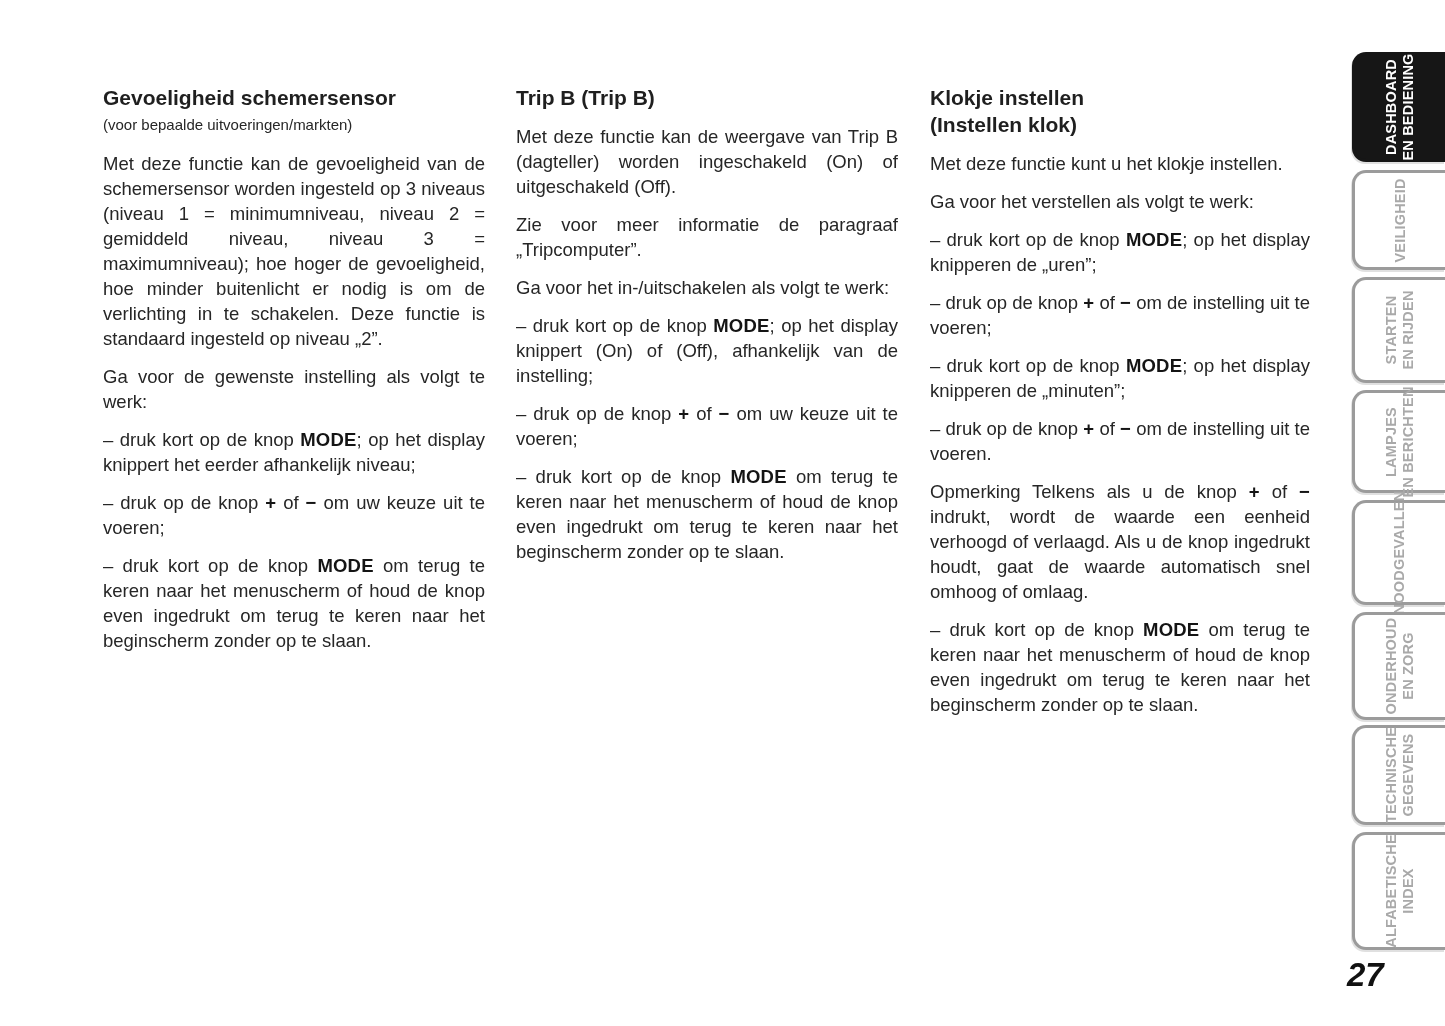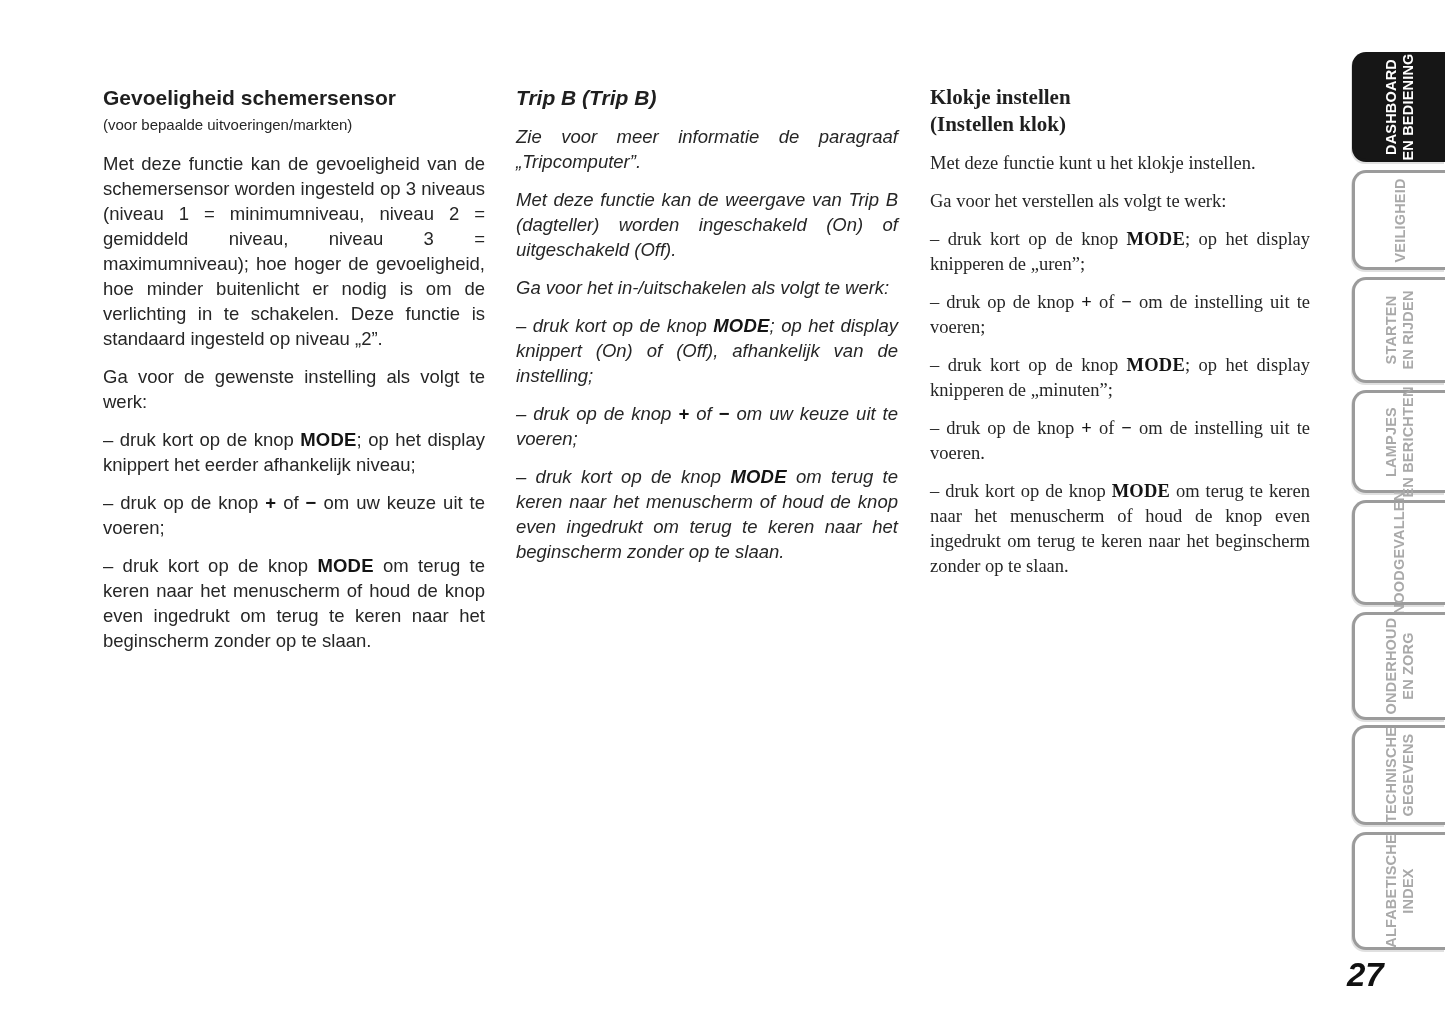--- a/index.html
+++ b/index.html
@@ -4,22 +4,22 @@
 <style>
   html,body{margin:0;padding:0;}
   body{
     width:1445px;height:1026px;position:relative;overflow:hidden;
     background:#ffffff;color:#262626;
     font-family:"Liberation Sans",sans-serif;
     -webkit-font-smoothing:antialiased;
   }
   .col{position:absolute;top:46px;margin-top:38px;}
   #col-0{left:103px;width:382px;}
-  #col-1{left:516px;width:382px;font-style:italic;}
-  #col-2{left:930px;width:380px;font-family:Liberation Serif, serif;}
+  #col-1{left:516px;width:382px;}
+  #col-2{left:930px;width:380px;}
   .heading{font-weight:bold;font-size:21px;line-height:27px;color:#1f1f1f;}
   .subheading{font-size:15px;line-height:27px;color:#262626;}
   .paragraphs p{
     margin:13px 0 0 0;
     font-size:18.5px;line-height:25px;
     text-align:justify;text-justify:inter-word;
   }
   .paragraphs{margin-top:2px;}
   .paragraphs b{font-weight:bold;color:#141414;letter-spacing:.2px;}
   
@@ -64,42 +64,43 @@
         <p><span>– druk kort op de knop </span><b>MODE</b><span> om terug te keren naar het menuscherm of houd de knop even ingedrukt om terug te keren naar het beginscherm zonder op te slaan.</span></p>
       </div>
   </div>
 
   <div id="col-1" class="col">
     <div class="heading">
         <div>Trip B (Trip B)</div>
       </div>
 
     <div class="paragraphs">
+        <p><span>Met deze functie kan de weergave van Trip B (dagteller) worden ingeschakeld (On) of uitgeschakeld (Off).</span></p>
         <p><span>Zie voor meer informatie de paragraaf „Tripcomputer”.</span></p>
-        <p><span>Met deze functie kan de weergave van Trip B (dagteller) worden ingeschakeld (On) of uitgeschakeld (Off).</span></p>
         <p><span>Ga voor het in-/uitschakelen als volgt te werk:</span></p>
         <p><span>– druk kort op de knop </span><b>MODE</b><span>; op het display knippert (On) of (Off), afhankelijk van de instelling;</span></p>
         <p><span>– druk op de knop </span><b>+</b><span> of </span><b>−</b><span> om uw keuze uit te voeren;</span></p>
         <p><span>– druk kort op de knop </span><b>MODE</b><span> om terug te keren naar het menuscherm of houd de knop even ingedrukt om terug te keren naar het beginscherm zonder op te slaan.</span></p>
       </div>
   </div>
 
   <div id="col-2" class="col">
     <div class="heading">
         <div>Klokje instellen</div>
         <div>(Instellen klok)</div>
       </div>
 
     <div class="paragraphs">
         <p><span>Met deze functie kunt u het klokje instellen.</span></p>
         <p><span>Ga voor het verstellen als volgt te werk:</span></p>
         <p><span>– druk kort op de knop </span><b>MODE</b><span>; op het display knipperen de „uren”;</span></p>
         <p><span>– druk op de knop </span><b>+</b><span> of </span><b>−</b><span> om de instelling uit te voeren;</span></p>
         <p><span>– druk kort op de knop </span><b>MODE</b><span>; op het display knipperen de „minuten”;</span></p>
         <p><span>– druk op de knop </span><b>+</b><span> of </span><b>−</b><span> om de instelling uit te voeren.</span></p>
+        <p><span>Opmerking Telkens als u de knop </span><b>+</b><span> of </span><b>−</b><span> indrukt, wordt de waarde een eenheid verhoogd of verlaagd. Als u de knop ingedrukt houdt, gaat de waarde automatisch snel omhoog of omlaag.</span></p>
         <p><span>– druk kort op de knop </span><b>MODE</b><span> om terug te keren naar het menuscherm of houd de knop even ingedrukt om terug te keren naar het beginscherm zonder op te slaan.</span></p>
       </div>
   </div>
 
   <div id="tabs">
       <div class="tab active" style="top: 52px; height: 110px;">
         <div class="tab-label">
           <div>DASHBOARD</div>
           <div>EN BEDIENING</div>
         </div>

